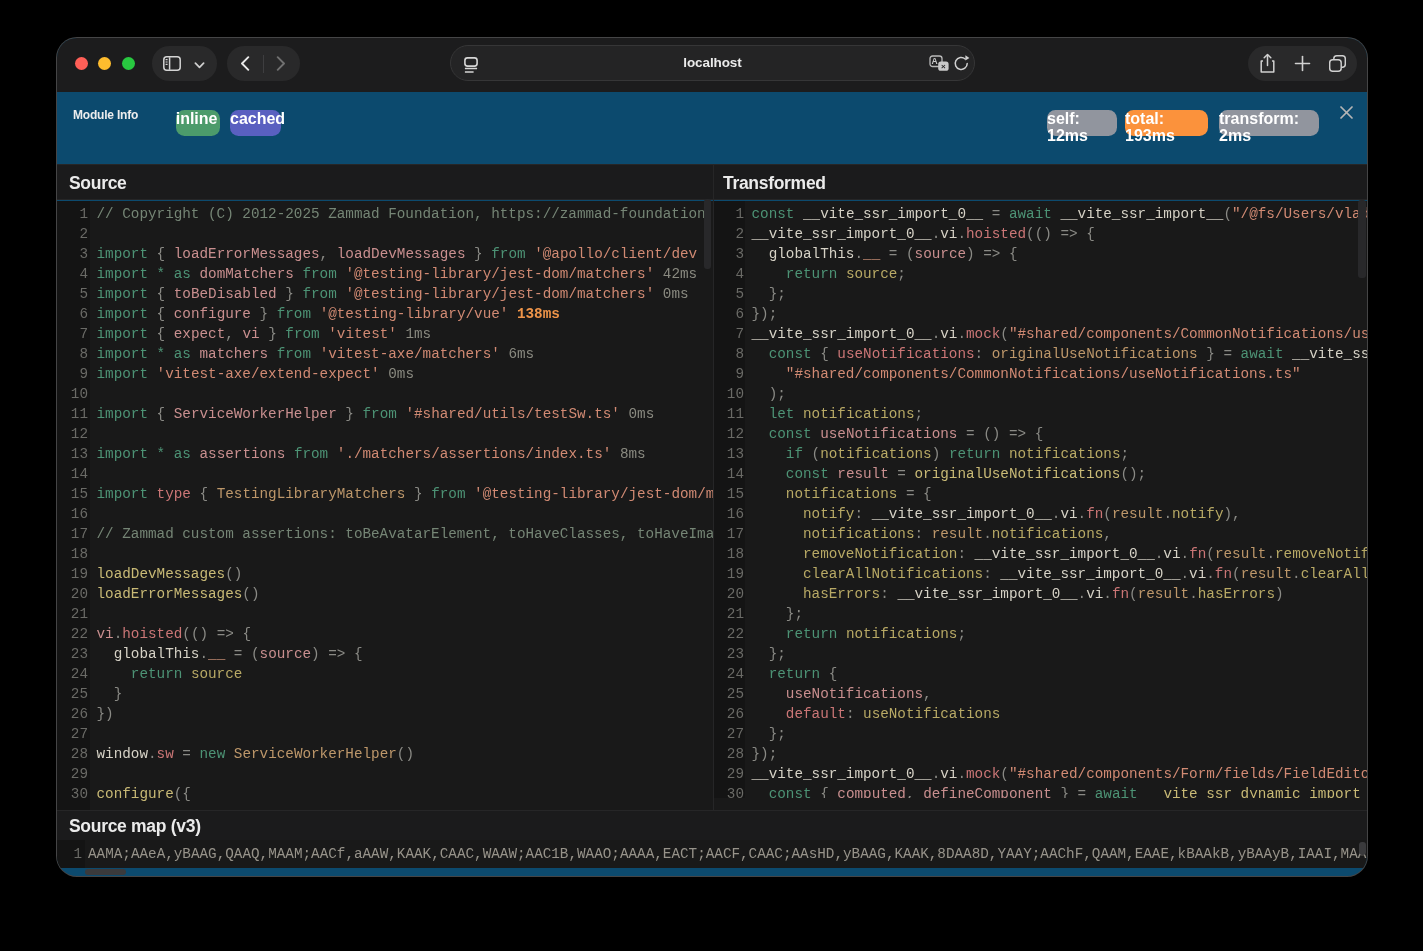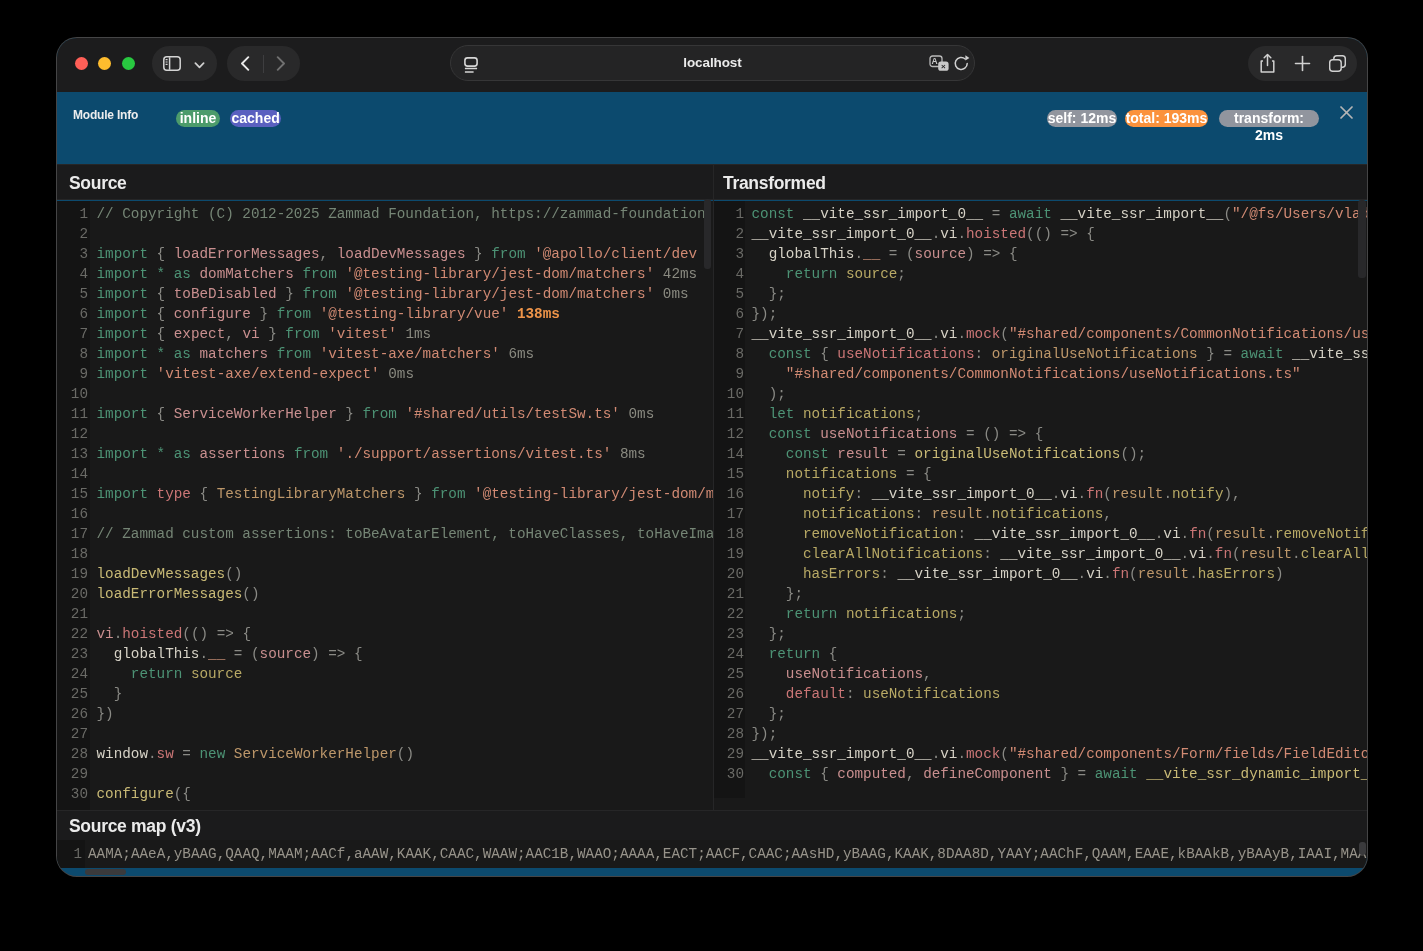--- a/index.html
+++ b/index.html
@@ -3,21 +3,21 @@
 <style>
 html,body{margin:0;padding:0;background:#000;}
 body{width:1423px;height:951px;position:relative;overflow:hidden;font-family:"Liberation Sans",sans-serif;}
 .win{position:absolute;left:57px;top:38px;width:1310px;height:838px;background:#0c4a6e;border-radius:20px;box-shadow:0 0 0 1px #454546;overflow:hidden;}
 .titlebar{position:absolute;left:0;top:0;width:100%;height:54px;background:#1c1c1d;}
 .tl{position:absolute;top:19px;width:13px;height:13px;border-radius:50%;}
 .pill{position:absolute;background:#29292a;border-radius:16px;}
 .urlbar{position:absolute;left:393px;top:7px;width:525px;height:36px;background:#242425;border:1px solid #363637;border-radius:18px;box-sizing:border-box;}
 .urltext{position:absolute;left:0;right:0;top:0;height:34px;line-height:34px;text-align:center;color:#ebebeb;font-size:13.5px;font-weight:600;letter-spacing:-0.1px;}
 .icon{position:absolute;}
-.badge{position:absolute;height:17px;line-height:17px;border-radius:8.5px;color:#fff;font-size:14px;font-weight:bold;text-align:center;}
+.badge{position:absolute;height:26px;line-height:17px;border-radius:8.5px;color:#fff;font-size:16px;font-weight:bold;text-align:left;}
 .band{position:absolute;left:0;width:100%;background:#1b1b1c;}
 .bandtitle{font-size:17.5px;font-weight:600;color:#ebebeb;letter-spacing:-0.3px;}
 .code{font-family:"Liberation Mono",monospace;font-size:14.3px;line-height:20px;}
 .code i{font-style:normal;}
 .cl{white-space:pre;position:relative;}
 .cl{height:20px;}
 .pane{position:absolute;overflow:hidden;background:#191919;box-sizing:border-box;padding-top:3px;}
 .gut{position:absolute;left:0;top:0;bottom:0;background:#141414;}
 .n{display:inline-block;text-align:right;color:#6a6a66;}
 .pl .n{width:31px;margin-right:8.5px;}
@@ -119,21 +119,21 @@
       <div class="cl"><span class="n">3</span><i class="k">import</i><i class="p"> { </i><i class="r">loadErrorMessages</i><i class="p">, </i><i class="r">loadDevMessages</i><i class="p"> } </i><i class="k">from</i> <i class="s">'@apollo/client/dev</i></div>
       <div class="cl"><span class="n">4</span><i class="k">import</i><i class="k"> * </i><i class="k">as</i><i class="r"> domMatchers </i><i class="k">from</i> <i class="s">'@testing-library/jest-dom/matchers'</i><i class="g"> 42ms</i></div>
       <div class="cl"><span class="n">5</span><i class="k">import</i><i class="p"> { </i><i class="r">toBeDisabled</i><i class="p"> } </i><i class="k">from</i> <i class="s">'@testing-library/jest-dom/matchers'</i><i class="g"> 0ms</i></div>
       <div class="cl"><span class="n">6</span><i class="k">import</i><i class="p"> { </i><i class="r">configure</i><i class="p"> } </i><i class="k">from</i> <i class="s">'@testing-library/vue'</i><i class="o"> 138ms</i></div>
       <div class="cl"><span class="n">7</span><i class="k">import</i><i class="p"> { </i><i class="r">expect</i><i class="p">, </i><i class="r">vi</i><i class="p"> } </i><i class="k">from</i> <i class="s">'vitest'</i><i class="g"> 1ms</i></div>
       <div class="cl"><span class="n">8</span><i class="k">import</i><i class="k"> * </i><i class="k">as</i><i class="r"> matchers </i><i class="k">from</i> <i class="s">'vitest-axe/matchers'</i><i class="g"> 6ms</i></div>
       <div class="cl"><span class="n">9</span><i class="k">import</i> <i class="s">'vitest-axe/extend-expect'</i><i class="g"> 0ms</i></div>
       <div class="cl"><span class="n">10</span></div>
       <div class="cl"><span class="n">11</span><i class="k">import</i><i class="p"> { </i><i class="r">ServiceWorkerHelper</i><i class="p"> } </i><i class="k">from</i> <i class="s">'#shared/utils/testSw.ts'</i><i class="g"> 0ms</i></div>
       <div class="cl"><span class="n">12</span></div>
-      <div class="cl"><span class="n">13</span><i class="k">import</i><i class="k"> * </i><i class="k">as</i><i class="r"> assertions </i><i class="k">from</i> <i class="s">'./support/assertions/vitest.ts'</i><i class="g"> 8ms</i></div>
+      <div class="cl"><span class="n">13</span><i class="k">import</i><i class="k"> * </i><i class="k">as</i><i class="r"> assertions </i><i class="k">from</i> <i class="s">'./matchers/assertions/index.ts'</i><i class="g"> 8ms</i></div>
       <div class="cl"><span class="n">14</span></div>
       <div class="cl"><span class="n">15</span><i class="k">import</i><i class="f"> type</i><i class="p"> { </i><i class="c">TestingLibraryMatchers</i><i class="p"> } </i><i class="k">from</i> <i class="s">'@testing-library/jest-dom/matchers'</i></div>
       <div class="cl"><span class="n">16</span></div>
       <div class="cl"><span class="n">17</span><i class="m">// Zammad custom assertions: toBeAvatarElement, toHaveClasses, toHaveImagePreview</i></div>
       <div class="cl"><span class="n">18</span></div>
       <div class="cl"><span class="n">19</span><i class="fy">loadDevMessages</i><i class="p">()</i></div>
       <div class="cl"><span class="n">20</span><i class="fy">loadErrorMessages</i><i class="p">()</i></div>
       <div class="cl"><span class="n">21</span></div>
       <div class="cl"><span class="n">22</span><i class="r">vi</i><i class="p">.</i><i class="f">hoisted</i><i class="p">(() =&gt; {</i></div>
       <div class="cl"><span class="n">23</span><i class="d">  globalThis</i><i class="p">.</i><i class="con">__</i><i class="p"> = (</i><i class="r">source</i><i class="p">) =&gt; {</i></div>
@@ -152,20 +152,21 @@
       <div class="cl"><span class="n">3</span><i class="d">  globalThis</i><i class="p">.</i><i class="con">__</i><i class="p"> = (</i><i class="r">source</i><i class="p">) =&gt; {</i></div>
       <div class="cl"><span class="n">4</span><i class="k">    return</i><i class="t"> source</i><i class="p">;</i></div>
       <div class="cl"><span class="n">5</span><i class="p">  };</i></div>
       <div class="cl"><span class="n">6</span><i class="p">});</i></div>
       <div class="cl"><span class="n">7</span><i class="d">__vite_ssr_import_0__</i><i class="p">.</i><i class="d">vi</i><i class="p">.</i><i class="f">mock</i><i class="p">(</i><i class="s">"#shared/components/CommonNotifications/useNotifications.ts"</i></div>
       <div class="cl"><span class="n">8</span><i class="k">  const</i><i class="p"> { </i><i class="f">useNotifications</i><i class="p">: </i><i class="c">originalUseNotifications</i><i class="p"> } = </i><i class="k">await</i><i class="d"> __vite_ssr_dynamic_import__(</i><i class="p"></i></div>
       <div class="cl"><span class="n">9</span><i class="s">    "#shared/components/CommonNotifications/useNotifications.ts"</i></div>
       <div class="cl"><span class="n">10</span><i class="p">  );</i></div>
       <div class="cl"><span class="n">11</span><i class="k">  let</i><i class="t"> notifications</i><i class="p">;</i></div>
       <div class="cl"><span class="n">12</span><i class="k">  const</i><i class="r"> useNotifications</i><i class="p"> = () =&gt; {</i></div>
+      <div class="cl"><span class="n">13</span><i class="k">    if</i><i class="p"> (</i><i class="t">notifications</i><i class="p">) </i><i class="k">return</i><i class="t"> notifications</i><i class="p">;</i></div>
       <div class="cl"><span class="n">14</span><i class="k">    const</i><i class="r"> result</i><i class="p"> = </i><i class="fy">originalUseNotifications</i><i class="p">();</i></div>
       <div class="cl"><span class="n">15</span><i class="t">    notifications</i><i class="p"> = {</i></div>
       <div class="cl"><span class="n">16</span><i class="t">      notify</i><i class="p">: </i><i class="d">__vite_ssr_import_0__</i><i class="p">.</i><i class="d">vi</i><i class="p">.</i><i class="f">fn</i><i class="p">(</i><i class="c">result</i><i class="p">.</i><i class="t">notify</i><i class="p">),</i></div>
       <div class="cl"><span class="n">17</span><i class="t">      notifications</i><i class="p">: </i><i class="c">result</i><i class="p">.</i><i class="t">notifications</i><i class="p">,</i></div>
       <div class="cl"><span class="n">18</span><i class="t">      removeNotification</i><i class="p">: </i><i class="d">__vite_ssr_import_0__</i><i class="p">.</i><i class="d">vi</i><i class="p">.</i><i class="f">fn</i><i class="p">(</i><i class="c">result</i><i class="p">.</i><i class="t">removeNotification</i></div>
       <div class="cl"><span class="n">19</span><i class="t">      clearAllNotifications</i><i class="p">: </i><i class="d">__vite_ssr_import_0__</i><i class="p">.</i><i class="d">vi</i><i class="p">.</i><i class="f">fn</i><i class="p">(</i><i class="c">result</i><i class="p">.</i><i class="t">clearAllNotifications</i></div>
       <div class="cl"><span class="n">20</span><i class="t">      hasErrors</i><i class="p">: </i><i class="d">__vite_ssr_import_0__</i><i class="p">.</i><i class="d">vi</i><i class="p">.</i><i class="f">fn</i><i class="p">(</i><i class="c">result</i><i class="p">.</i><i class="t">hasErrors</i><i class="p">)</i></div>
       <div class="cl"><span class="n">21</span><i class="p">    };</i></div>
       <div class="cl"><span class="n">22</span><i class="k">    return</i><i class="t"> notifications</i><i class="p">;</i></div>
       <div class="cl"><span class="n">23</span><i class="p">  };</i></div>

